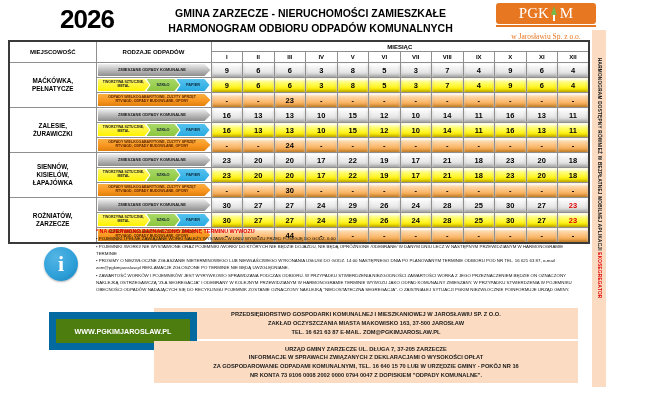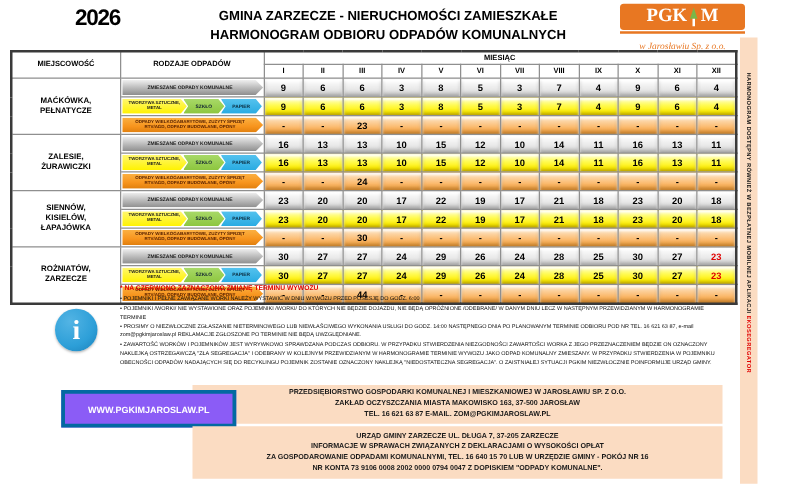--- a/index.html
+++ b/index.html
@@ -1,32 +1,32 @@
 <!DOCTYPE html>
 <html><head>
 <meta charset="utf-8">
 <style>
   html,body{margin:0;padding:0;background:#fff;}
   .page{position:relative;width:648px;height:400px;background:#fff;overflow:hidden;
         font-family:"Liberation Sans",sans-serif;color:#000;}
 
   
-  .year{position:absolute;left:60px;top:4px;font-size:18px;font-weight:800;letter-spacing:-1px;}
+  .year{position:absolute;left:60px;top:4px;font-size:26px;font-weight:800;letter-spacing:-1px;}
   .title{position:absolute;left:138px;top:6px;width:345px;text-align:center;
          font-weight:bold;font-size:10.5px;line-height:1.45;}
   .logo{position:absolute;left:496px;top:3px;width:100px;}
   .logo-main{position:relative;background:#E87722;border-radius:3px;height:21px;
              display:flex;align-items:center;justify-content:center;gap:1px;
-             color:#fff;font-weight:700;font-size:15px;font-family:"Liberation Serif",serif;}
+             color:#fff;font-weight:400;font-size:15px;font-family:"Liberation Serif",serif;}
   .tree{display:inline-block;width:9px;height:15px;position:relative;}
   .tree:before{content:"";position:absolute;left:1px;top:0;border-left:3.5px solid transparent;
                border-right:3.5px solid transparent;border-bottom:9px solid #7AB648;}
   .tree:after{content:"";position:absolute;left:3.5px;top:9px;width:2px;height:6px;background:#fff;}
   .logo-rule{height:2px;background:#E87722;margin-top:1px;}
-  .logo-sub{color:#E87722;font-style:italic;font-family:"Liberation Serif",serif;
+  .logo-sub{color:#E87722;font-family:"Liberation Serif",serif;
             font-size:7.5px;text-align:center;margin-top:5px;}
 
   
   .vstrip{position:absolute;left:592px;top:30px;width:14px;height:357px;background:#FBDCC2;
           display:flex;justify-content:center;}
   .vtext{writing-mode:vertical-rl;font-size:4.6px;font-weight:bold;letter-spacing:.3px;
          padding-top:28px;white-space:nowrap;color:#111;}
   .vtext .red{color:#E00000;}
 
   
@@ -75,21 +75,21 @@
              background:radial-gradient(circle at 35% 30%,#53b4e4,#2D9FD8 60%,#1b7fb8);
              display:flex;align-items:center;justify-content:center;
              color:#fff;font-family:"Liberation Serif",serif;font-weight:bold;font-size:22px;
              box-shadow:0 1px 2px rgba(0,0,0,.3);}
 
   
   .band{position:absolute;left:154px;width:424px;background:#FBDCC2;text-align:center;
         font-weight:bold;color:#1a1a1a;display:flex;flex-direction:column;justify-content:center;}
   .band1{top:308px;height:31px;font-size:5.7px;line-height:1.55;}
   .band2{top:341px;height:42px;font-size:5.7px;line-height:1.5;}
-  .sitebox{position:absolute;left:49px;width:134px;background:#8b5cf6;border:3px solid #0369a1;
+  .sitebox{position:absolute;left:49px;width:134px;background:#4d7c0f;border:7px solid #0369a1;
            color:#fff;font-weight:bold;font-size:7.2px;display:flex;align-items:center;justify-content:center;}
   .site1{top:312px;height:24px;}
   .site2{top:346px;height:33px;}
 </style>
 </head>
 <body>
 
 <div class="page">
 
   <div class="year">2026</div>

